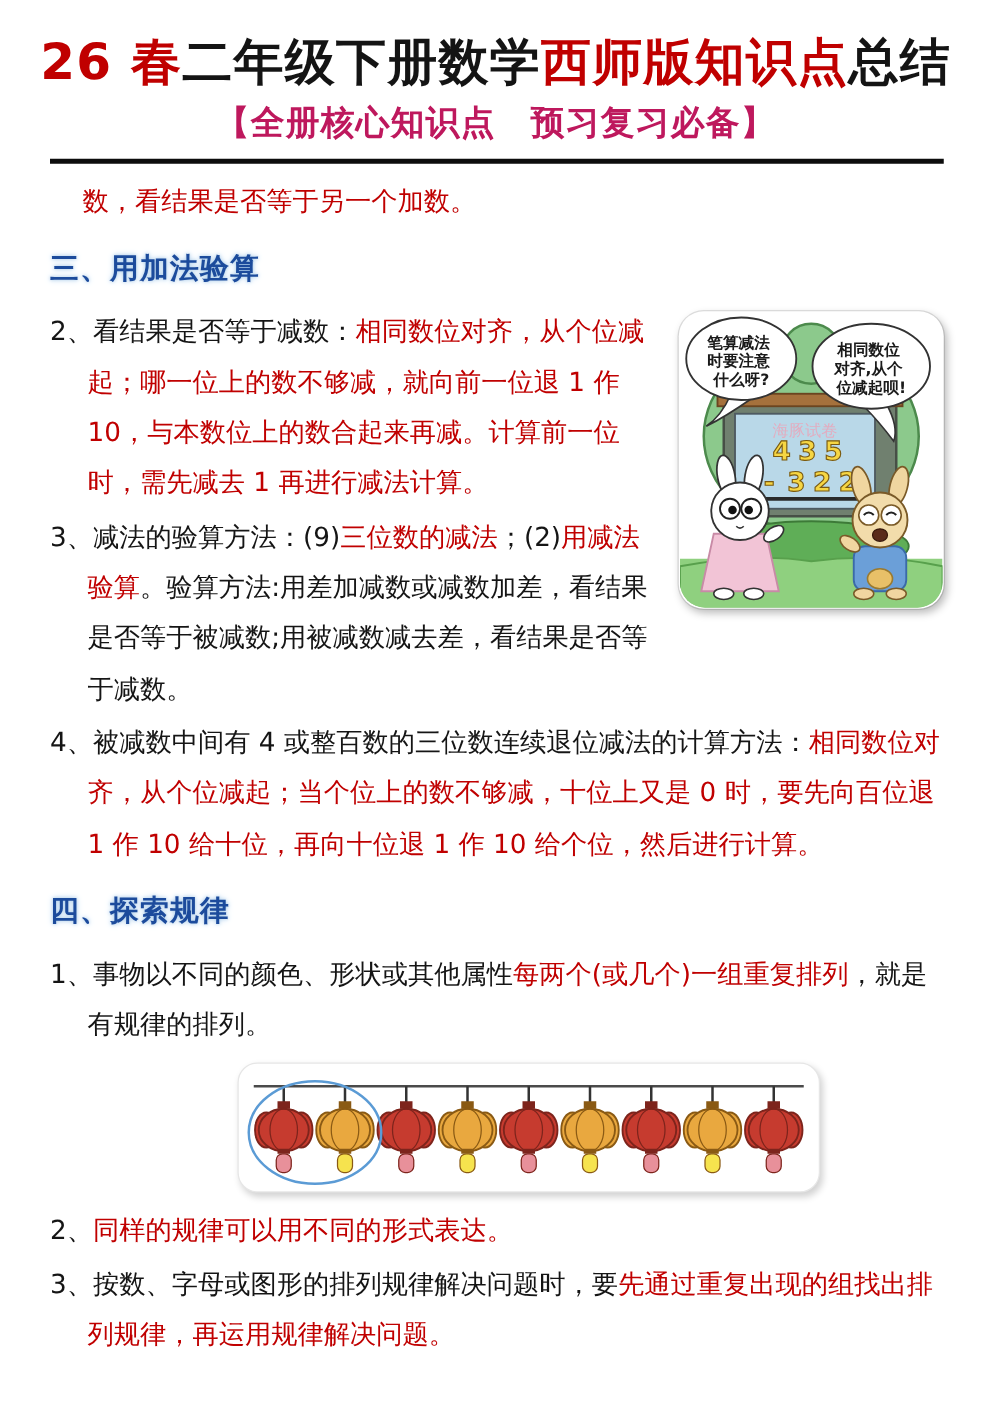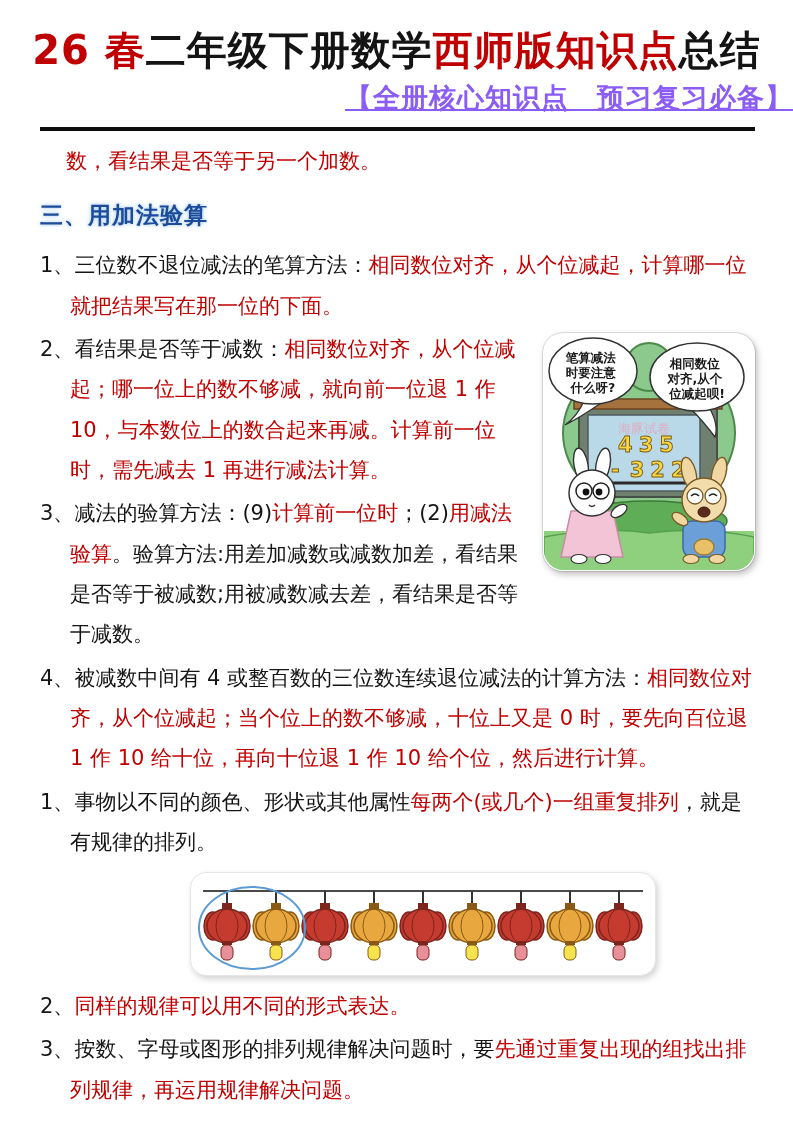--- a/index.html
+++ b/index.html
@@ -3,21 +3,21 @@
 <meta charset="utf-8">
 <style>
   * { margin:0; padding:0; box-sizing:border-box; }
   html,body { background:#ffffff; }
   body { font-family:"DejaVu Sans","Liberation Sans",sans-serif; }
   .page { position:relative; width:793px; height:1122px; margin:0 auto; background:#fff; overflow:hidden; }
 
   .title { text-align:center; margin-top:26px; font-size:40px; font-weight:700; letter-spacing:1px; line-height:1.2; }
   .t-red { color:#c00000; }
   .t-black { color:#141414; }
-  .subtitle { text-align:right; margin-top:6px; font-size:27px; font-weight:700; color:#8b5cf6; letter-spacing:1px;text-decoration:underline; }
+  .subtitle { text-align:center; margin-top:6px; font-size:27px; font-weight:700; color:#be185d; letter-spacing:1px; }
   .rule { height:4px; background:#0d0d0d; margin:11px 38px 0 40px; }
 
   .content { margin:10px 38px 0 40px; font-size:21px; line-height:1.92; color:#151515; }
   .para { margin:3px 0; }
   .indent-sm { padding-left:26px; }
   .hang { padding-left:30px; text-indent:-30px; }
   .red { color:#c00000; }
   .black { color:#151515; }
   .sec-heading { font-size:23px; font-weight:700; color:#1c4b9c; margin:12px 0 8px;
                  text-shadow:0 0 3px #a9cbe9, 0 0 6px #c9e0f4; letter-spacing:1px; }
@@ -42,21 +42,20 @@
   <div class="subtitle">【全册核心知识点　预习复习必备】</div>
 
   <div class="rule"></div>
 
   <div class="content">
 
     <p class="para red indent-sm">数，看结果是否等于另一个加数。</p>
 
     <h2 class="sec-heading">三、用加法验算</h2>
 
-    <p class="para hang"><span class="black">1、</span><span class="black">三位数不退位减法的笔算方法：</span><span class="red">相同数位对齐，从个位减起，计算哪一位就把结果写在那一位的下面。</span></p>
 
     <div class="char-card">
       <svg width="212" height="238" viewBox="0 0 212 238" xmlns="http://www.w3.org/2000/svg">
         <defs>
           <clipPath id="cardClip">
               <rect x="1" y="1" width="210" height="236" rx="20"></rect>
             </clipPath>
         </defs>
         <g clip-path="url(#cardClip)">
           <rect x="1" y="1" width="210" height="236" rx="20" fill="#ffffff"></rect>
@@ -132,24 +131,25 @@
               <tspan x="154" y="50">对齐,从个</tspan>
               <tspan x="154" y="65">位减起呗!</tspan>
             </text>
           </g>
         </g>
       </svg>
     </div>
 
     <p class="para hang"><span class="black">2、</span><span class="black">看结果是否等于减数：</span><span class="red">相同数位对齐，从个位减起；哪一位上的数不够减，就向前一位退 1 作 10，与本数位上的数合起来再减。计算前一位时，需先减去 1 再进行减法计算。</span></p>
 
-    <p class="para hang"><span class="black">3、</span><span class="black">减法的验算方法：(9)</span><span class="red">计算前一位时</span><span class="black">；(2)</span><span class="red">用减法验算</span><span class="black">。验算方法:用差加减数或减数加差，看结果是否等于被减数;用被减数减去差，看结果是否等于减数。</span></p>
+    <p class="para hang"><span class="black">3、</span><span class="black">减法的验算方法：(9)</span><span class="red">三位数的减法</span><span class="black">；(2)</span><span class="red">用减法验算</span><span class="black">。验算方法:用差加减数或减数加差，看结果是否等于被减数;用被减数减去差，看结果是否等于减数。</span></p>
 
     <p class="para hang"><span class="black">4、</span><span class="black">被减数中间有 4 或整百数的三位数连续退位减法的计算方法：</span><span class="red">相同数位对齐，从个位减起；当个位上的数不够减，十位上又是 0 时，要先向百位退 1 作 10 给十位，再向十位退 1 作 10 给个位，然后进行计算。</span></p>
 
+    <h2 class="sec-heading">四、探索规律</h2>
 
     <p class="para hang"><span class="black">1、</span><span class="black">事物以不同的颜色、形状或其他属性</span><span class="red">每两个(或几个)一组重复排列</span><span class="black">，就是有规律的排列。</span></p>
 
     <div class="lantern-card">
       <svg id="lantern-row" width="452" height="92" viewBox="0 0 452 92" xmlns="http://www.w3.org/2000/svg">
           <line x1="6" y1="13" x2="446" y2="13" stroke="#4a4a4a" stroke-width="2"></line>
           <g transform="translate(30,0)">
             <line x1="0" y1="13" x2="0" y2="27" stroke="#333" stroke-width="2"></line>
             <ellipse cx="-14" cy="48" rx="9" ry="14" fill="#c63b2f" stroke="#7d241c" stroke-width="1.5"></ellipse>
             <ellipse cx="14" cy="48" rx="9" ry="14" fill="#c63b2f" stroke="#7d241c" stroke-width="1.5"></ellipse>

